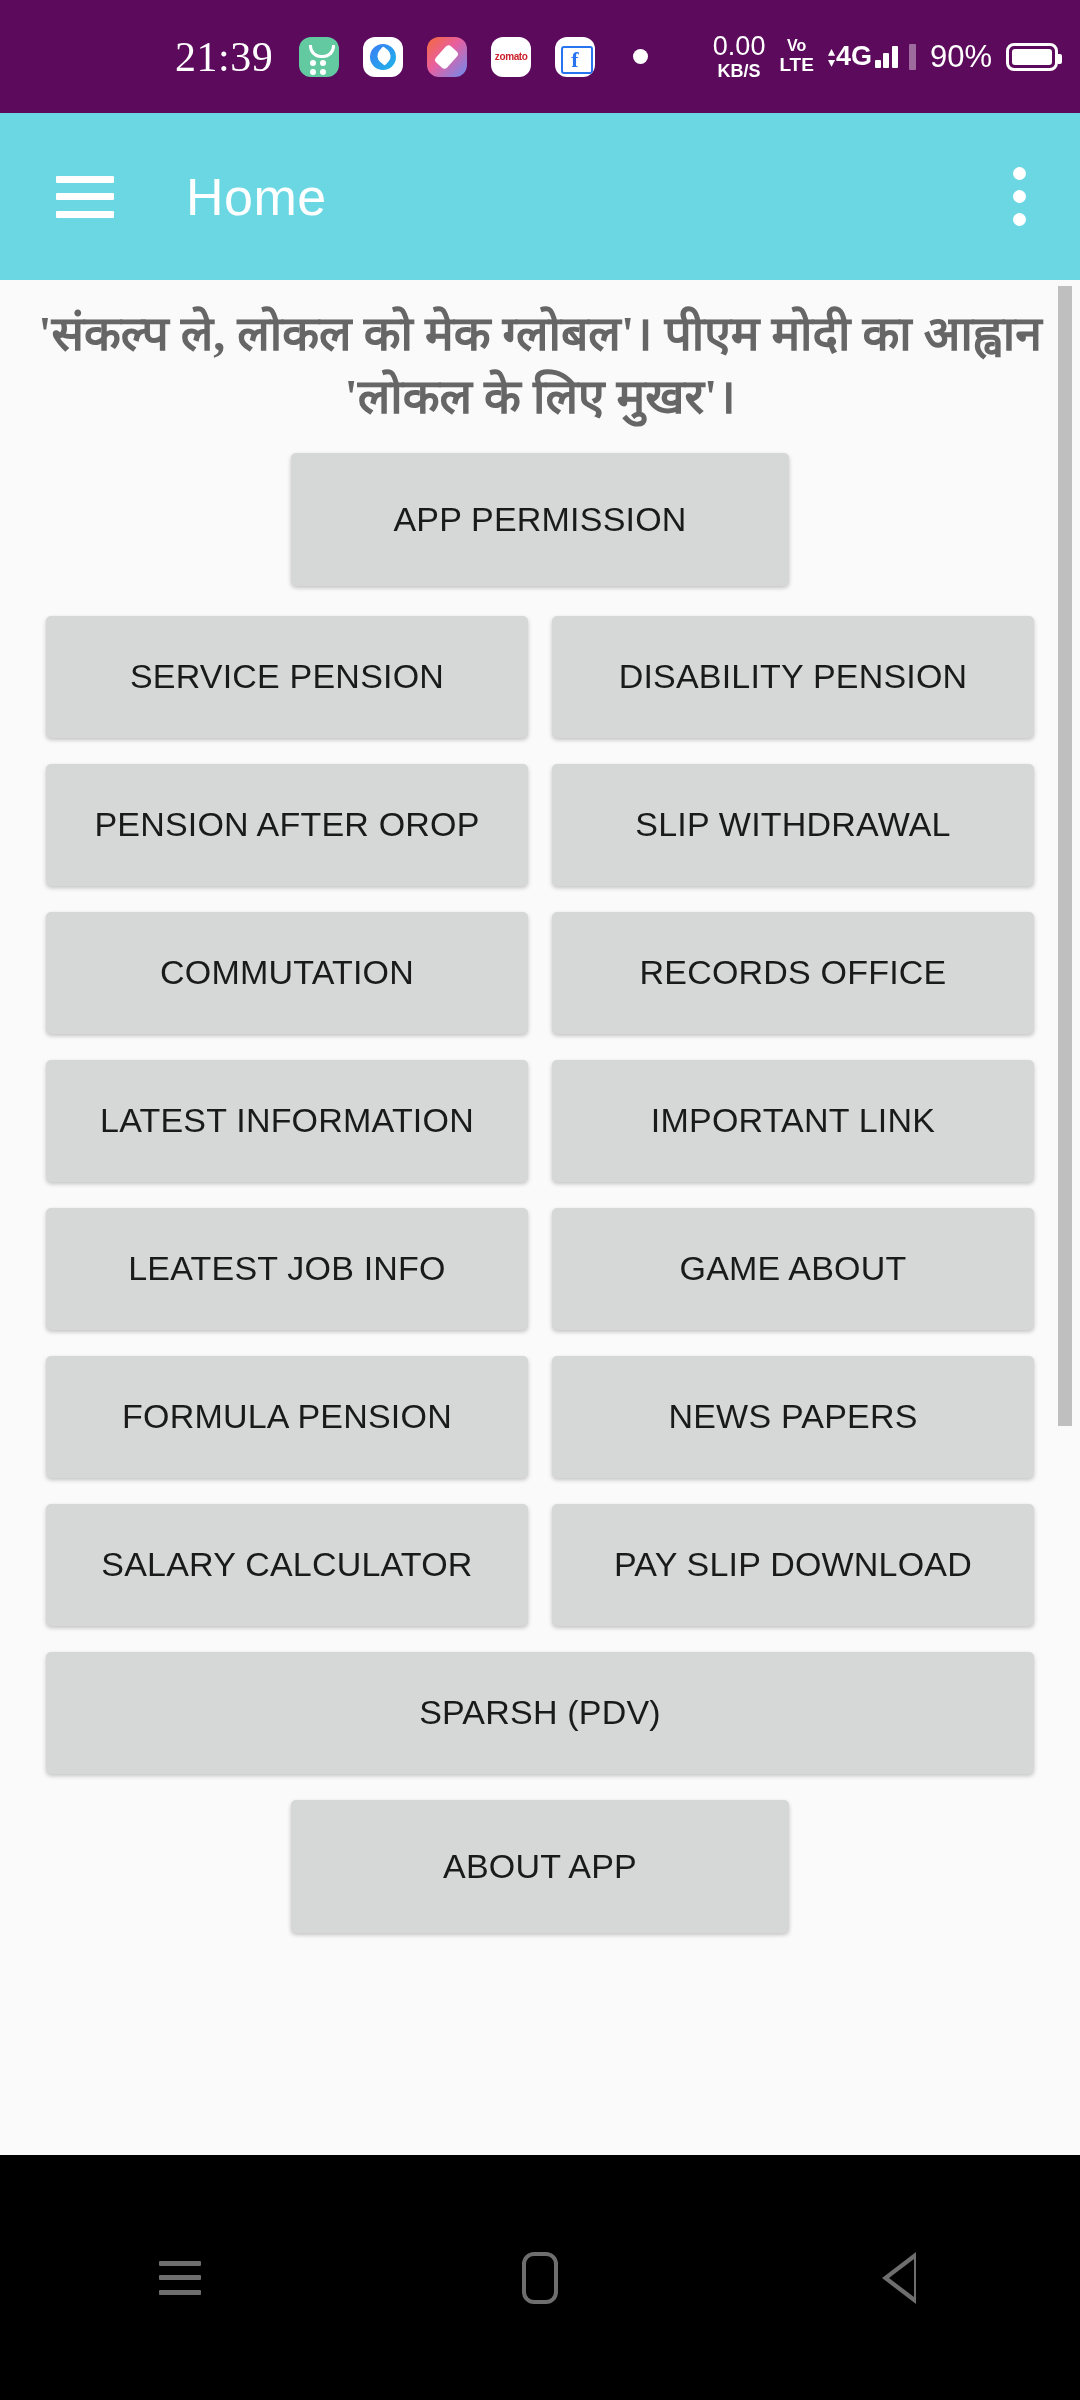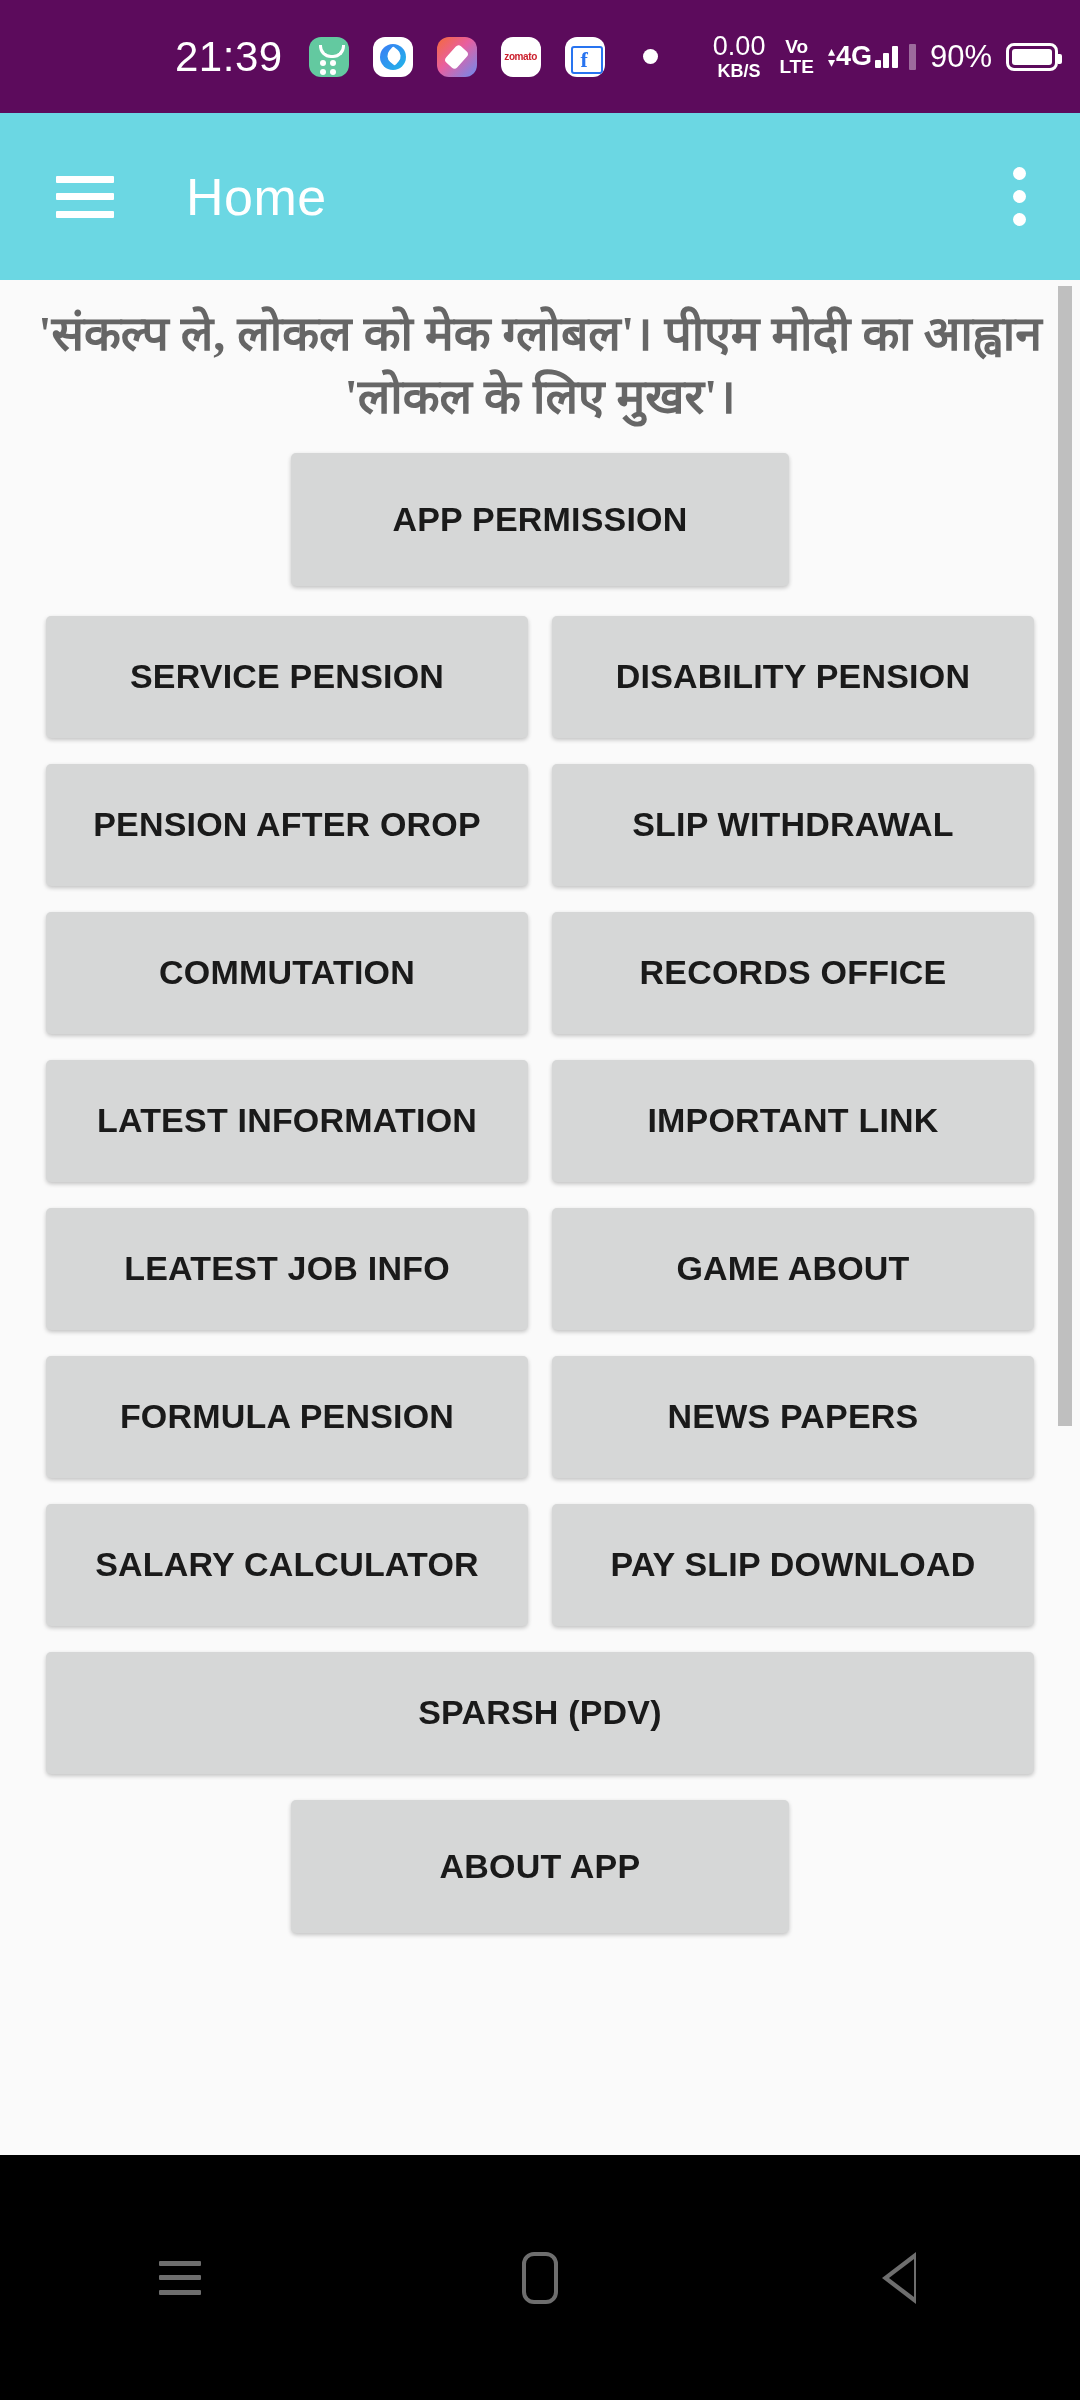--- a/index.html
+++ b/index.html
@@ -13,21 +13,21 @@
 
   
   .statusbar {
     position:absolute; top:0; left:0; width:1080px; height:113px;
     background:#5C0B5C; display:flex; align-items:center;
     padding:0 22px 0 0;
   }
   .sb-left { display:flex; align-items:center; flex:0 0 auto; padding-left:175px; }
   .sb-clock {
     color:#ffffff; font-size:42px; font-weight:400; letter-spacing:0.5px;
-    line-height:1; font-family:Liberation Sans, sans-serif;
+    line-height:1; font-family:Liberation Serif, serif;
   }
   .sb-icons { display:flex; align-items:center; gap:24px; margin-left:26px; }
   .sb-appicon { width:40px; height:40px; border-radius:12px; position:relative; overflow:hidden; }
   .ic-green { background:#63C9A0; }
   .ic-green::before{ content:""; position:absolute; left:10px; top:8px; width:20px; height:10px;
      border:3px solid #fff; border-top:none; border-radius:0 0 12px 12px; }
   .ic-green::after{ content:""; position:absolute; left:11px; top:23px; width:6px; height:6px;
      border-radius:50%; background:#fff; box-shadow:10px 0 0 #fff, 0 9px 0 #fff, 10px 9px 0 #fff; }
   .ic-blue { background:#ffffff; }
   .ic-blue::before{ content:""; position:absolute; left:7px; top:7px; width:26px; height:26px;
@@ -44,21 +44,21 @@
      border:2.5px solid #2874f0; border-radius:3px; }
   .ic-flip::after{ content:"f"; position:absolute; left:16px; top:10px; color:#2874f0;
      font-size:22px; font-weight:bold; font-family:"Liberation Serif", serif; }
   .sb-dot { width:15px; height:15px; border-radius:50%; background:#ffffff; margin-left:14px; }
 
   .sb-right { margin-left:auto; display:flex; align-items:center; gap:14px; }
   .sb-speed { color:#fff; text-align:center; line-height:1; }
   .sb-speed .v { font-size:27px; font-weight:400; display:block; }
   .sb-speed .u { font-size:18px; font-weight:bold; display:block; margin-top:2px; }
   .sb-volte { color:#fff; text-align:center; line-height:1.05; font-weight:bold; }
-  .sb-volte .a { font-size:19px; display:block; }
+  .sb-volte .a { font-size:16px; display:block; }
   .sb-volte .b { font-size:19px; display:block; }
   .sb-net { display:flex; align-items:flex-end; gap:4px; }
   .sb-net-g { display:flex; align-items:center; }
   .sb-arrows { color:#fff; font-size:14px; line-height:0.75; margin-right:1px; }
   .sb-4g { color:#fff; font-size:27px; font-weight:bold; line-height:1; }
   .bars { display:flex; align-items:flex-end; gap:2.5px; margin-left:3px; }
   .bars i { display:block; width:6px; background:#fff; border-radius:1px; }
   .bars i:nth-child(1){ height:8px; }
   .bars i:nth-child(2){ height:15px; }
   .bars i:nth-child(3){ height:22px; }
@@ -90,21 +90,21 @@
   .banner {
     text-align:center; color:#666666; font-weight:bold;
     font-size:48px; line-height:1.32; padding:22px 26px 6px 26px;
     font-family:"Liberation Serif", serif;
   }
   .wide-row { display:flex; justify-content:center; margin-top:18px; }
   .grid { padding:8px 46px; margin-top:22px; }
   .row { display:flex; gap:24px; margin-bottom:26px; }
   .btn {
     background:#D6D7D7; border:none; border-radius:5px;
-    color:#1a1a1a; font-size:34px; font-weight:700;
+    color:#1a1a1a; font-size:34px; font-weight:400;
     font-family:"Liberation Sans", sans-serif;
     box-shadow:0 2px 4px rgba(0,0,0,0.22);
     height:122px; display:flex; align-items:center; justify-content:center;
     text-align:center; cursor:pointer; letter-spacing:0.2px;
   }
   .btn.half { flex:1 1 0; min-width:0; }
   .btn.wide { width:498px; height:133px; }
 
   
   .scrollbar {

